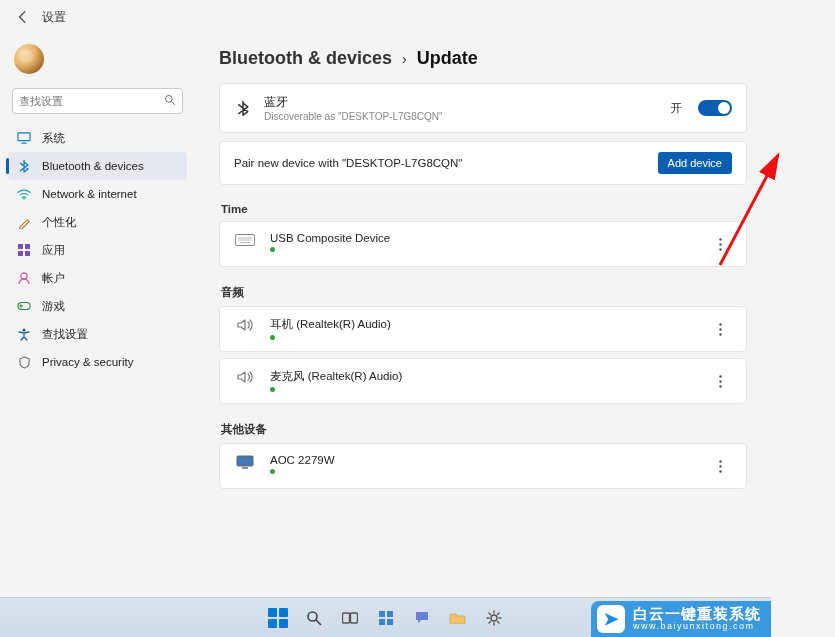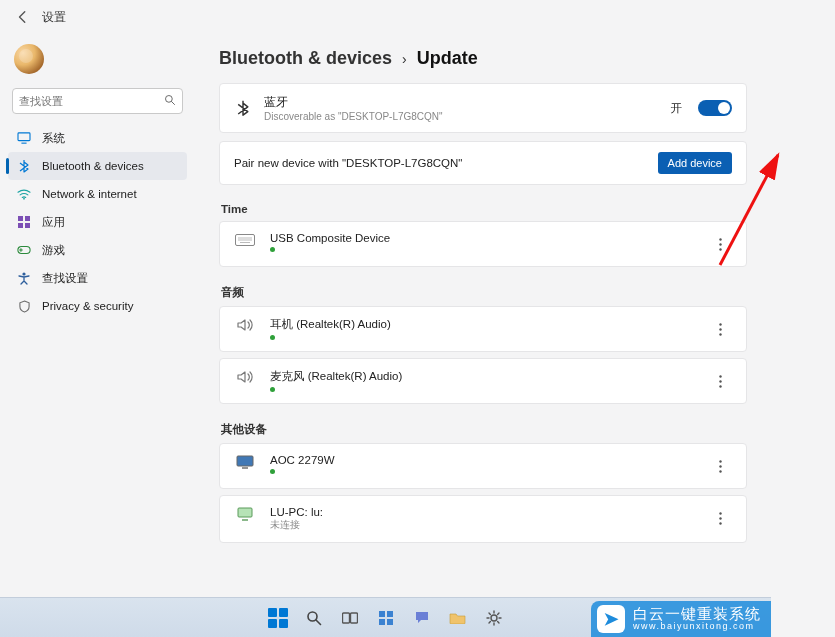--- a/index.html
+++ b/index.html
@@ -248,21 +248,21 @@
   gap:8px;
   font-size: 14px;
 }
 .wm-logo {
   width:28px; height:28px; background:#fff;
   border-radius:6px;
   display:flex; align-items:center; justify-content:center;
   color:#1e8cdc; font-weight:700; font-size:18px;
 }
 .wm-texts { display:flex; flex-direction:column; line-height:1.1; }
-.wm-big { font-size:15px; letter-spacing:1px; font-weight:400;}
+.wm-big { font-size:15px; letter-spacing:1px; font-weight:700;}
 .wm-small { font-size:9px; letter-spacing:1.5px;}
 
 .arrow-svg {
   position:absolute;
   pointer-events:none;
 }
 </style>
 </head>
 <body>
 
@@ -312,29 +312,46 @@
         <div class="nav-item">
           <span class="nav-icon c-cyan">
             <svg width="14" height="12" viewBox="0 0 16 14">
                 <path d="M1 5a12 12 0 0114 0M3.5 8a8 8 0 019 0M6 11a4 4 0 014 0" stroke="#1aa3a3" stroke-width="1.3" fill="none" stroke-linecap="round"></path>
                 <circle cx="8" cy="12.5" r="1" fill="#1aa3a3"></circle>
               </svg>
           </span>
           <span>Network &amp; internet</span>
         </div>
         <div class="nav-item">
+          <span class="nav-icon c-brown">
+            <svg width="13" height="13" viewBox="0 0 14 14">
+                <path d="M2 12L10 4l2 2-8 8H2v-2z" stroke="#b27b2e" stroke-width="1.2" fill="none"></path>
+              </svg>
+          </span>
+          <span>个性化</span>
+        </div>
+        <div class="nav-item">
           <span class="nav-icon c-purple">
             <svg width="12" height="12" viewBox="0 0 12 12">
                 <rect x="0" y="0" width="5" height="5" fill="#7c4fb5"></rect>
                 <rect x="7" y="0" width="5" height="5" fill="#7c4fb5"></rect>
                 <rect x="0" y="7" width="5" height="5" fill="#7c4fb5"></rect>
                 <rect x="7" y="7" width="5" height="5" fill="#7c4fb5"></rect>
               </svg>
           </span>
           <span>应用</span>
+        </div>
+        <div class="nav-item">
+          <span class="nav-icon c-pink">
+            <svg width="12" height="13" viewBox="0 0 12 13">
+                <circle cx="6" cy="4" r="3" stroke="#d3649f" stroke-width="1.3" fill="none"></circle>
+                <path d="M1 12a5 5 0 0110 0" stroke="#d3649f" stroke-width="1.3" fill="none"></path>
+              </svg>
+          </span>
+          <span>帐户</span>
         </div>
         <div class="nav-item">
           <span class="nav-icon c-green">
             <svg width="14" height="10" viewBox="0 0 16 10">
                 <rect x="1" y="1" width="14" height="8" rx="4" stroke="#2c8a3c" stroke-width="1.2" fill="none"></rect>
                 <line x1="4.5" y1="3" x2="4.5" y2="7" stroke="#2c8a3c" stroke-width="1.2"></line>
                 <line x1="2.5" y1="5" x2="6.5" y2="5" stroke="#2c8a3c" stroke-width="1.2"></line>
               </svg>
           </span>
           <span>游戏</span>
@@ -473,41 +490,20 @@
           </div>
           <div class="more-btn">
             <svg width="3" height="13" viewBox="0 0 3 13">
                 <circle cx="1.5" cy="1.5" r="1.2"></circle>
                 <circle cx="1.5" cy="6.5" r="1.2"></circle>
                 <circle cx="1.5" cy="11.5" r="1.2"></circle>
               </svg>
           </div>
         </div>
       </div>
-      <div class="card">
-        <div class="dev-row">
-          <div class="dev-icon">
-            <svg width="16" height="14" viewBox="0 0 16 14">
-                <rect x="1" y="1" width="14" height="9" rx="1" stroke="#5a9a5a" fill="#b6e3b6"></rect>
-                <line x1="5" y1="13" x2="11" y2="13" stroke="#5a9a5a" stroke-width="1.4"></line>
-              </svg>
-          </div>
-          <div class="dev-col">
-            <div class="dev-name">LU-PC: lu:</div>
-            <div class="dev-sub">未连接</div>
-          </div>
-          <div class="more-btn">
-            <svg width="3" height="13" viewBox="0 0 3 13">
-                <circle cx="1.5" cy="1.5" r="1.2"></circle>
-                <circle cx="1.5" cy="6.5" r="1.2"></circle>
-                <circle cx="1.5" cy="11.5" r="1.2"></circle>
-              </svg>
-          </div>
-        </div>
-      </div>
 
     </div>
   </div>
 
   <svg class="arrow-svg" style="left:620px; top:145px;" width="180" height="130">
     <defs>
       <marker id="ah" markerWidth="10" markerHeight="10" refX="8" refY="3" orient="auto">
         <path d="M0,0 L9,3 L0,6 Z" fill="#e11"></path>
       </marker>
     </defs>

